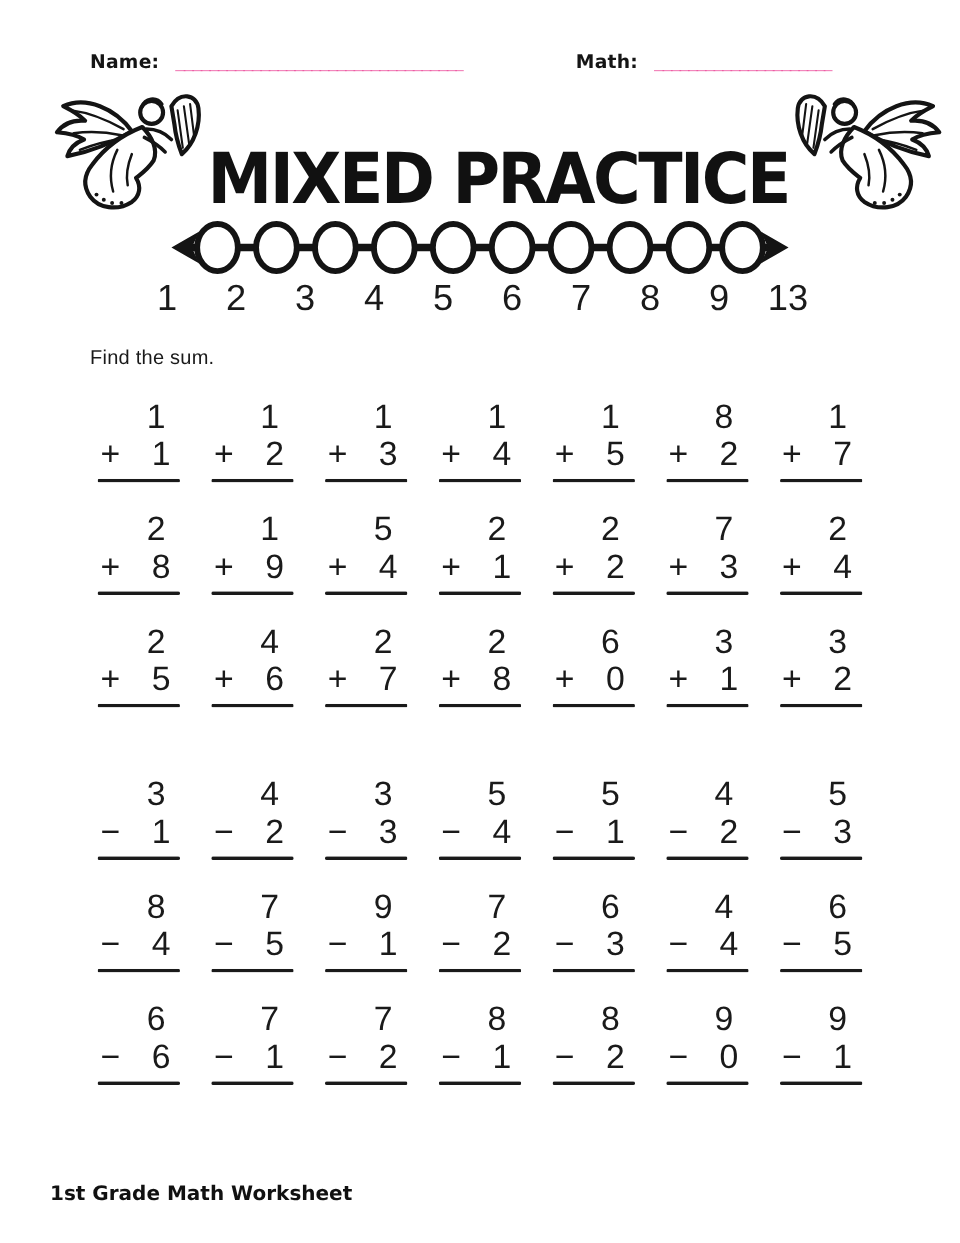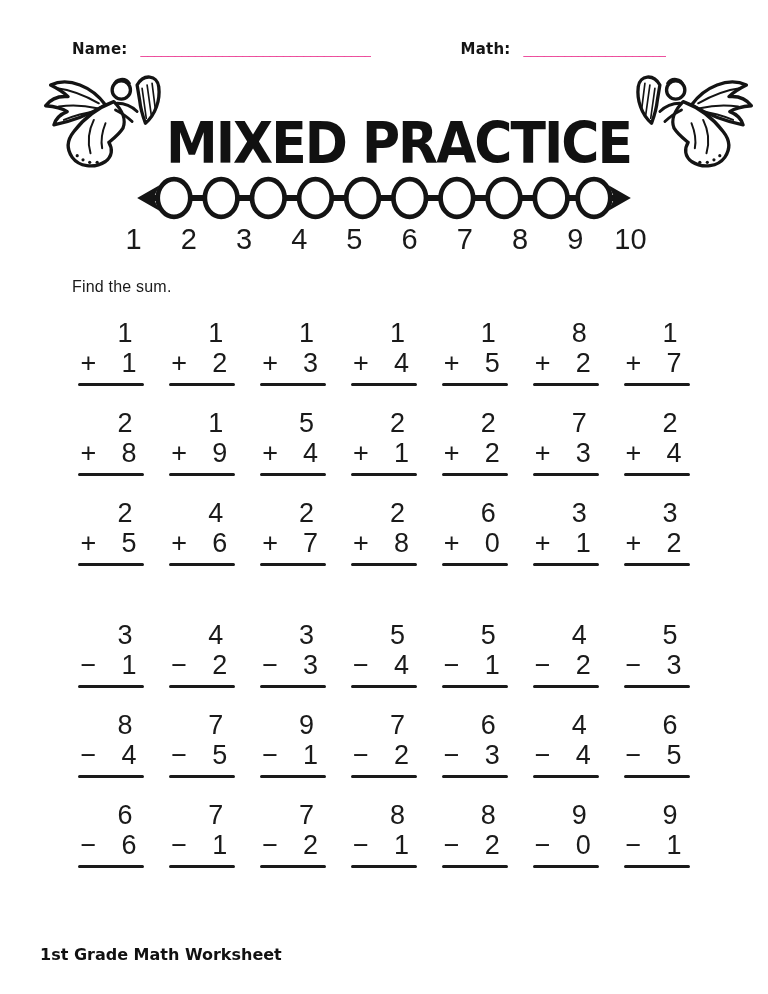--- a/index.html
+++ b/index.html
@@ -184,21 +184,21 @@
     <div class="nl-numbers">
         <span class="nl-num">1</span>
         <span class="nl-num">2</span>
         <span class="nl-num">3</span>
         <span class="nl-num">4</span>
         <span class="nl-num">5</span>
         <span class="nl-num">6</span>
         <span class="nl-num">7</span>
         <span class="nl-num">8</span>
         <span class="nl-num">9</span>
-        <span class="nl-num">10</span>
+        <span class="nl-num">13</span>
       </div>
   </div>
 
   <section class="sum-section">
     <div class="section-heading">Find the sum.</div>
     <div class="problems">
         <div class="problem-row">
           <div class="problem">
             <div class="p-top">1</div>
             <div class="p-bottom">

